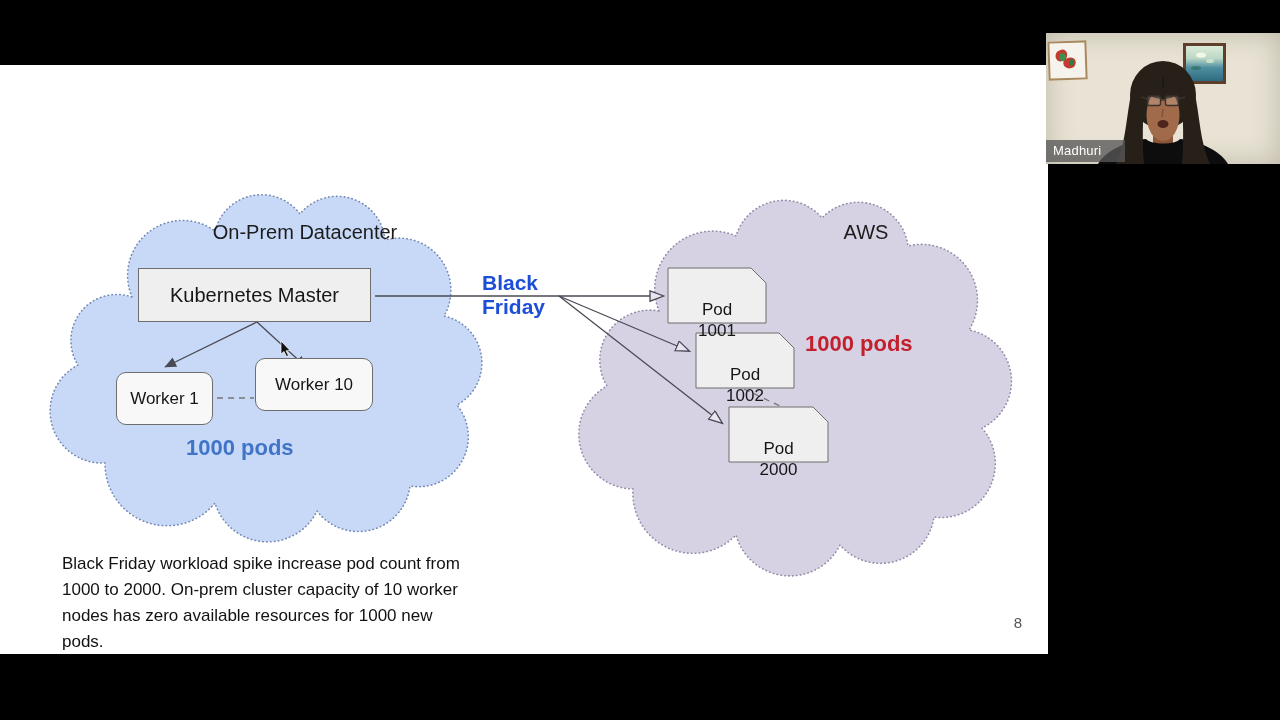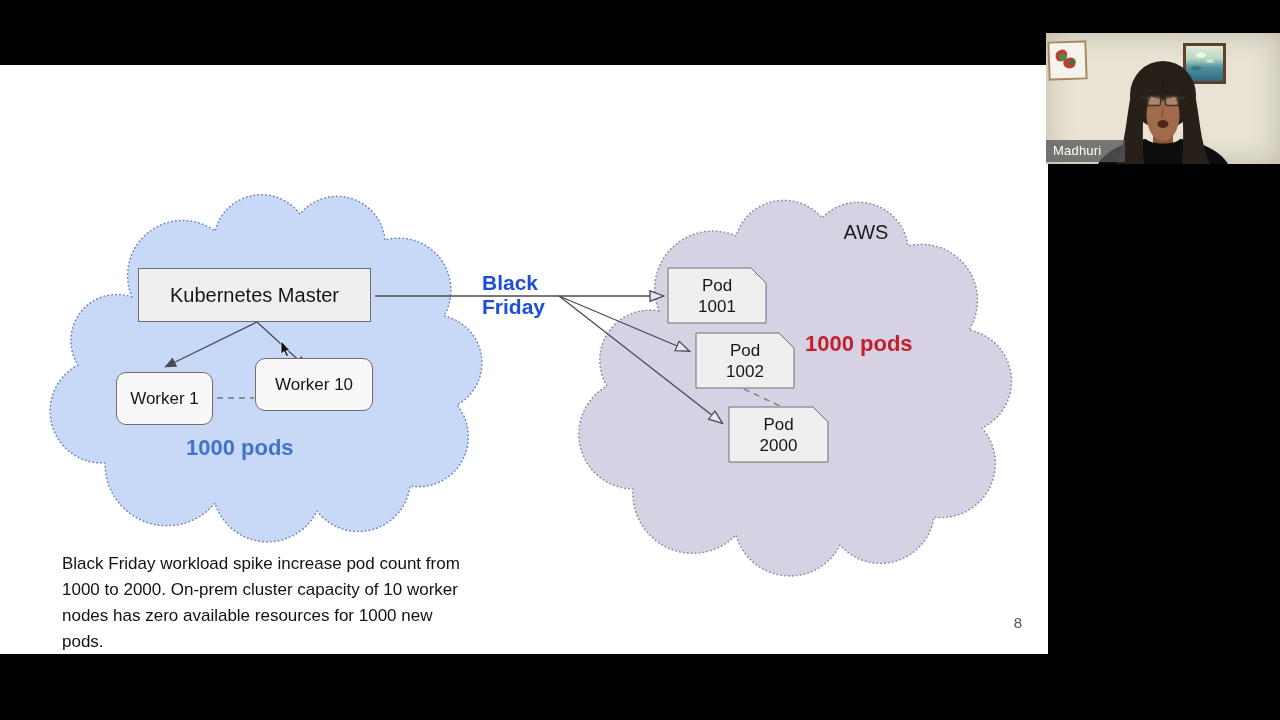--- a/index.html
+++ b/index.html
@@ -10,21 +10,21 @@
   .slide .abs{position:absolute;}
   .diagram-svg{position:absolute;left:0;top:0;width:1048px;height:589px;}
   .cloud-title{font-size:20px;color:#1c1c1c;text-align:center;}
   .node-box{box-sizing:border-box;display:flex;align-items:center;justify-content:center;
             background:#efefef;border:1px solid #6e6e6e;color:#161616;}
   .master{left:138px;top:203px;width:233px;height:54px;font-size:20px;}
   .worker{background:#f8f8f8;border-radius:10px;font-size:17px;}
   .worker1{left:108px;top:307px;width:97px;height:53px;margin-left:8px;}
   .worker10{left:255px;top:293px;width:118px;height:53px;}
   .pod-label{display:flex;flex-direction:column;align-items:center;justify-content:center;
-             font-size:17px;line-height:21px;color:#161616;text-align:center;}
+             font-size:17px;line-height:21px;color:#161616;text-align:center;margin-top:24px;}
   .pod1{left:668px;top:203px;width:98px;height:55px;}
   .pod2{left:696px;top:268px;width:98px;height:55px;}
   .pod3{left:729px;top:342px;width:99px;height:55px;}
   .count{font-weight:bold;font-size:22px;white-space:nowrap;}
   .count-blue{left:186px;top:370px;color:#3f74c9;}
   .count-red{left:805px;top:266px;color:#c2202c;}
   .burst{left:482px;top:206px;font-weight:bold;font-size:21px;line-height:24px;
          color:#1d4ed8;white-space:pre-line;}
   .caption{left:62px;top:486px;font-size:17px;line-height:26px;color:#121212;white-space:pre;}
   .page-num{left:1006px;top:549px;width:24px;text-align:center;font-size:15px;color:#555;}
@@ -79,20 +79,21 @@
 
       <line x1="744" y1="324" x2="782" y2="342" stroke="#777" stroke-width="1.3" stroke-dasharray="6 5"></line>
 
       <path class="pod-shape" d="M668,203 h83 l15,15 v40 h-98 Z" fill="#efefef" stroke="#6e6e6e"></path>
       <path class="pod-shape" d="M696,268 h83 l15,15 v40 h-98 Z" fill="#efefef" stroke="#6e6e6e"></path>
       <path class="pod-shape" d="M729,342 h84 l15,15 v40 h-99 Z" fill="#efefef" stroke="#6e6e6e"></path>
 
       <path transform="translate(281,276)" d="M0,0 L0,13 L3,10.5 L5.5,15.5 L7.5,14.6 L5,9.8 L9,9.5 Z" fill="#111" stroke="#fff" stroke-width="0.7"></path>
     </svg>
 
+    <div class="abs cloud-title" style="left:150px;top:156px;width:310px;">On-Prem Datacenter</div>
     <div class="abs cloud-title" style="left:806px;top:156px;width:120px;">AWS</div>
 
     <div class="abs node-box master">Kubernetes Master</div>
     <div class="abs node-box worker worker1">Worker 1</div>
     <div class="abs node-box worker worker10">Worker 10</div>
 
     <div class="abs count count-blue">1000 pods</div>
 
     <div class="abs burst">Black
 Friday</div>

